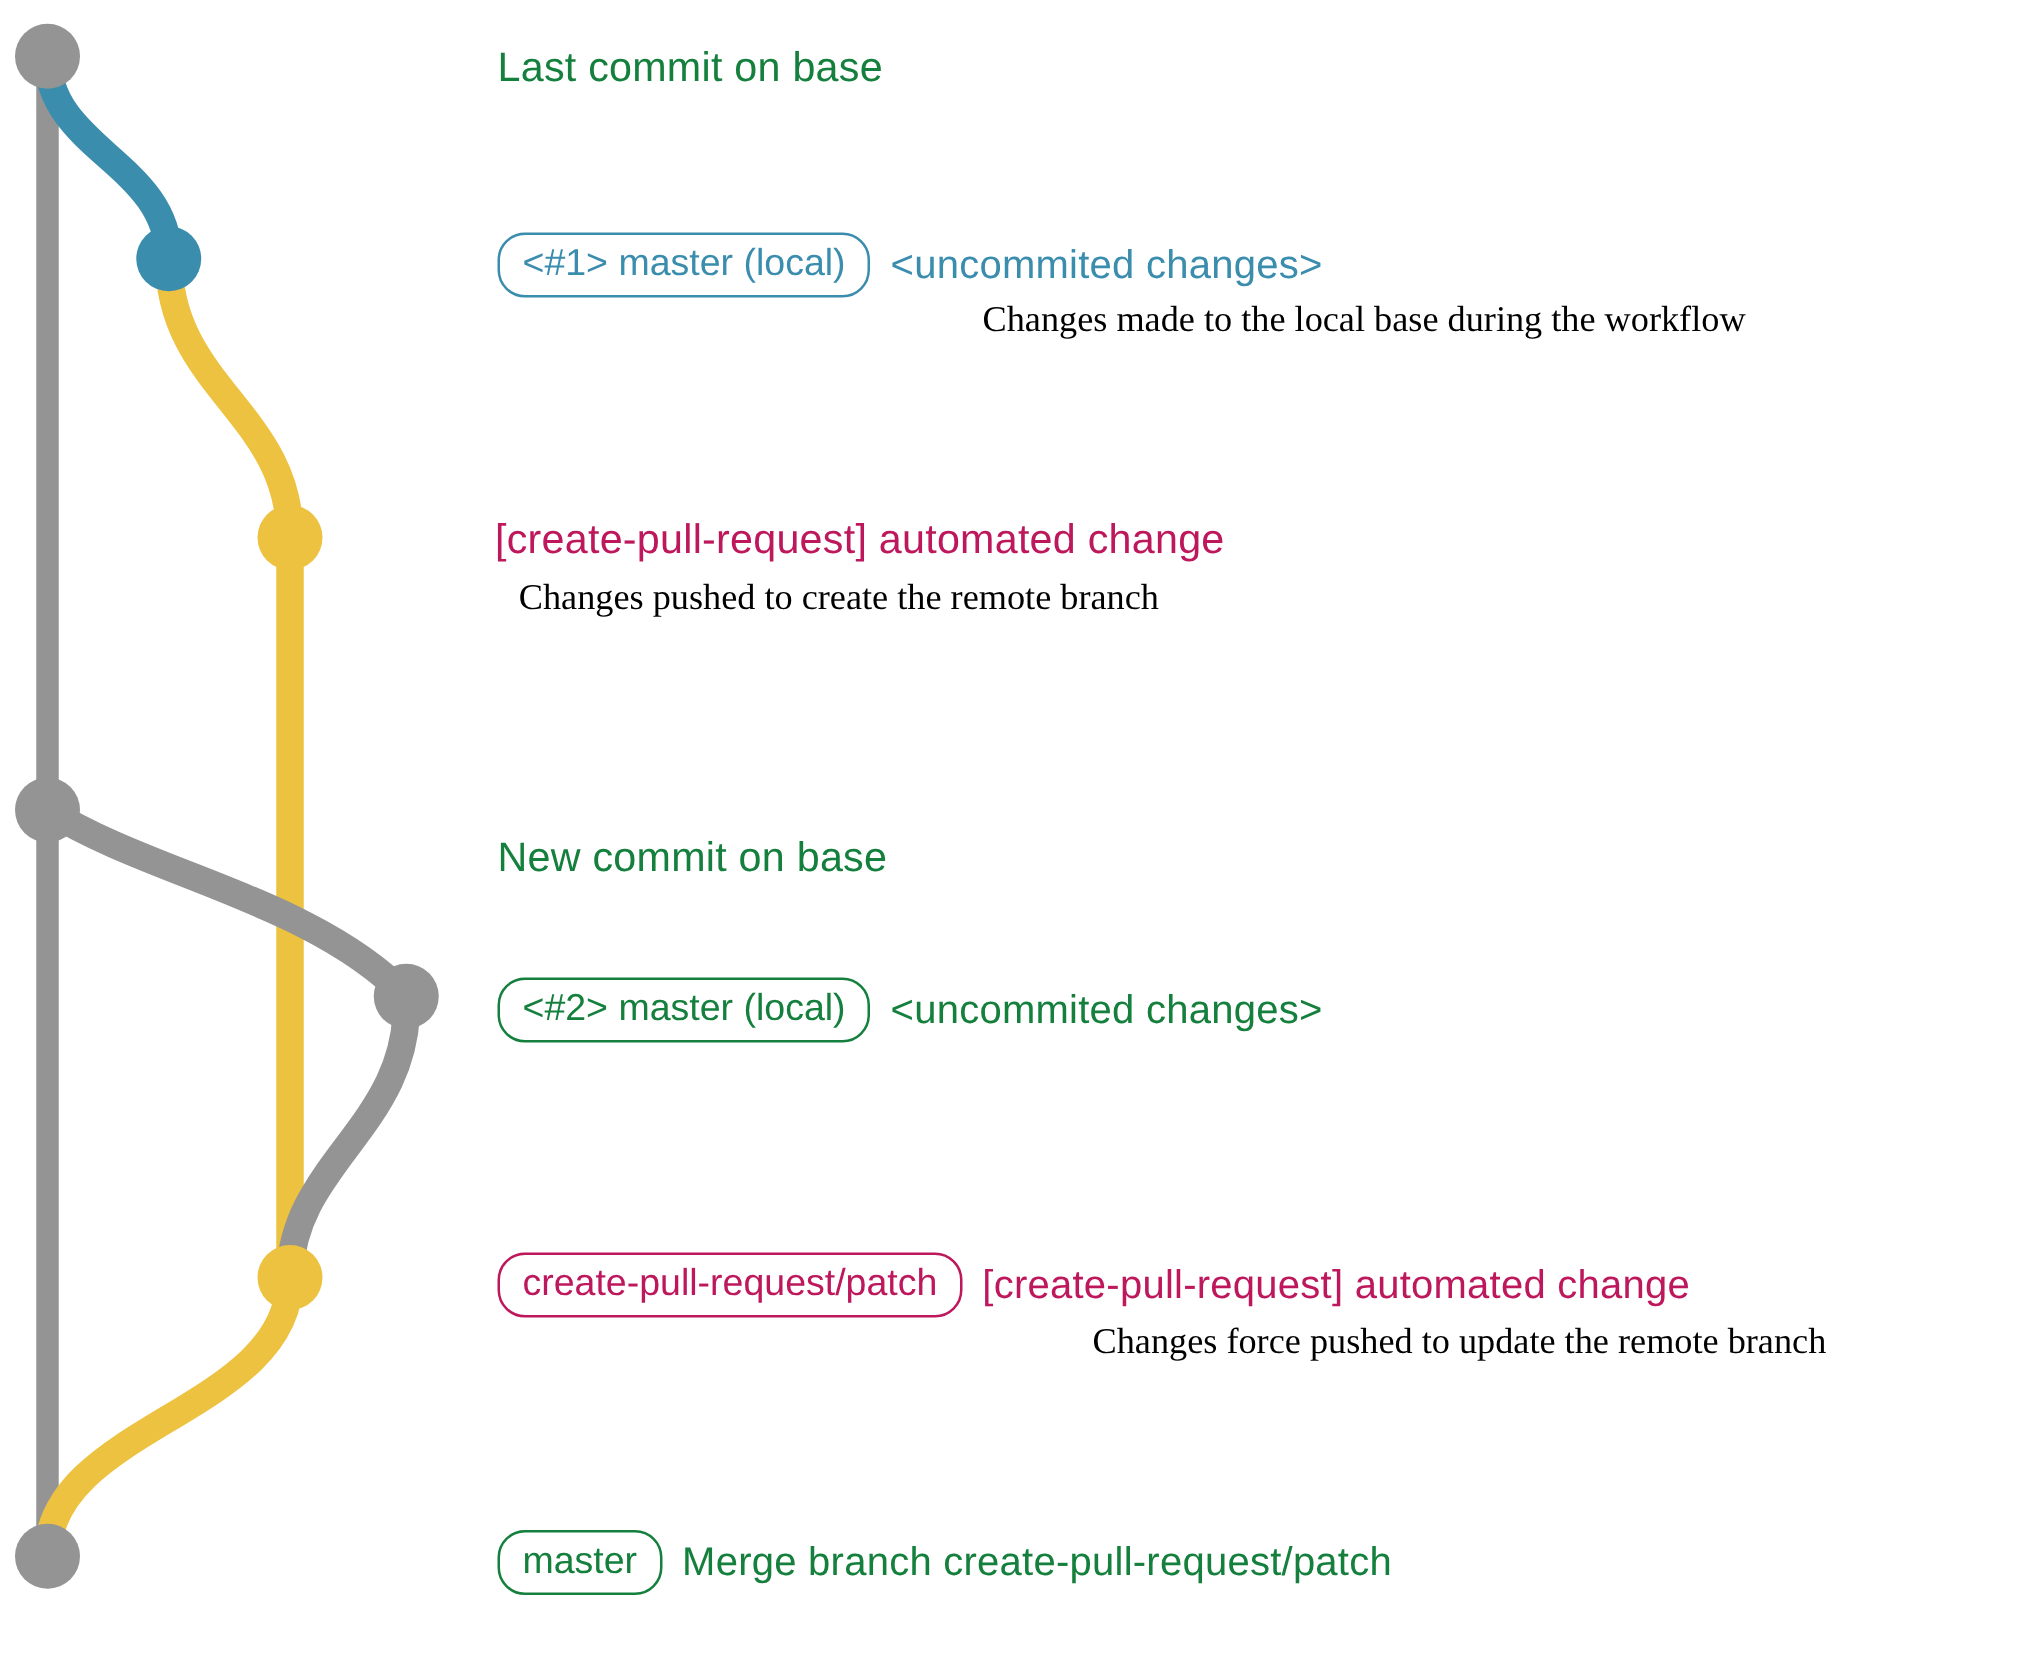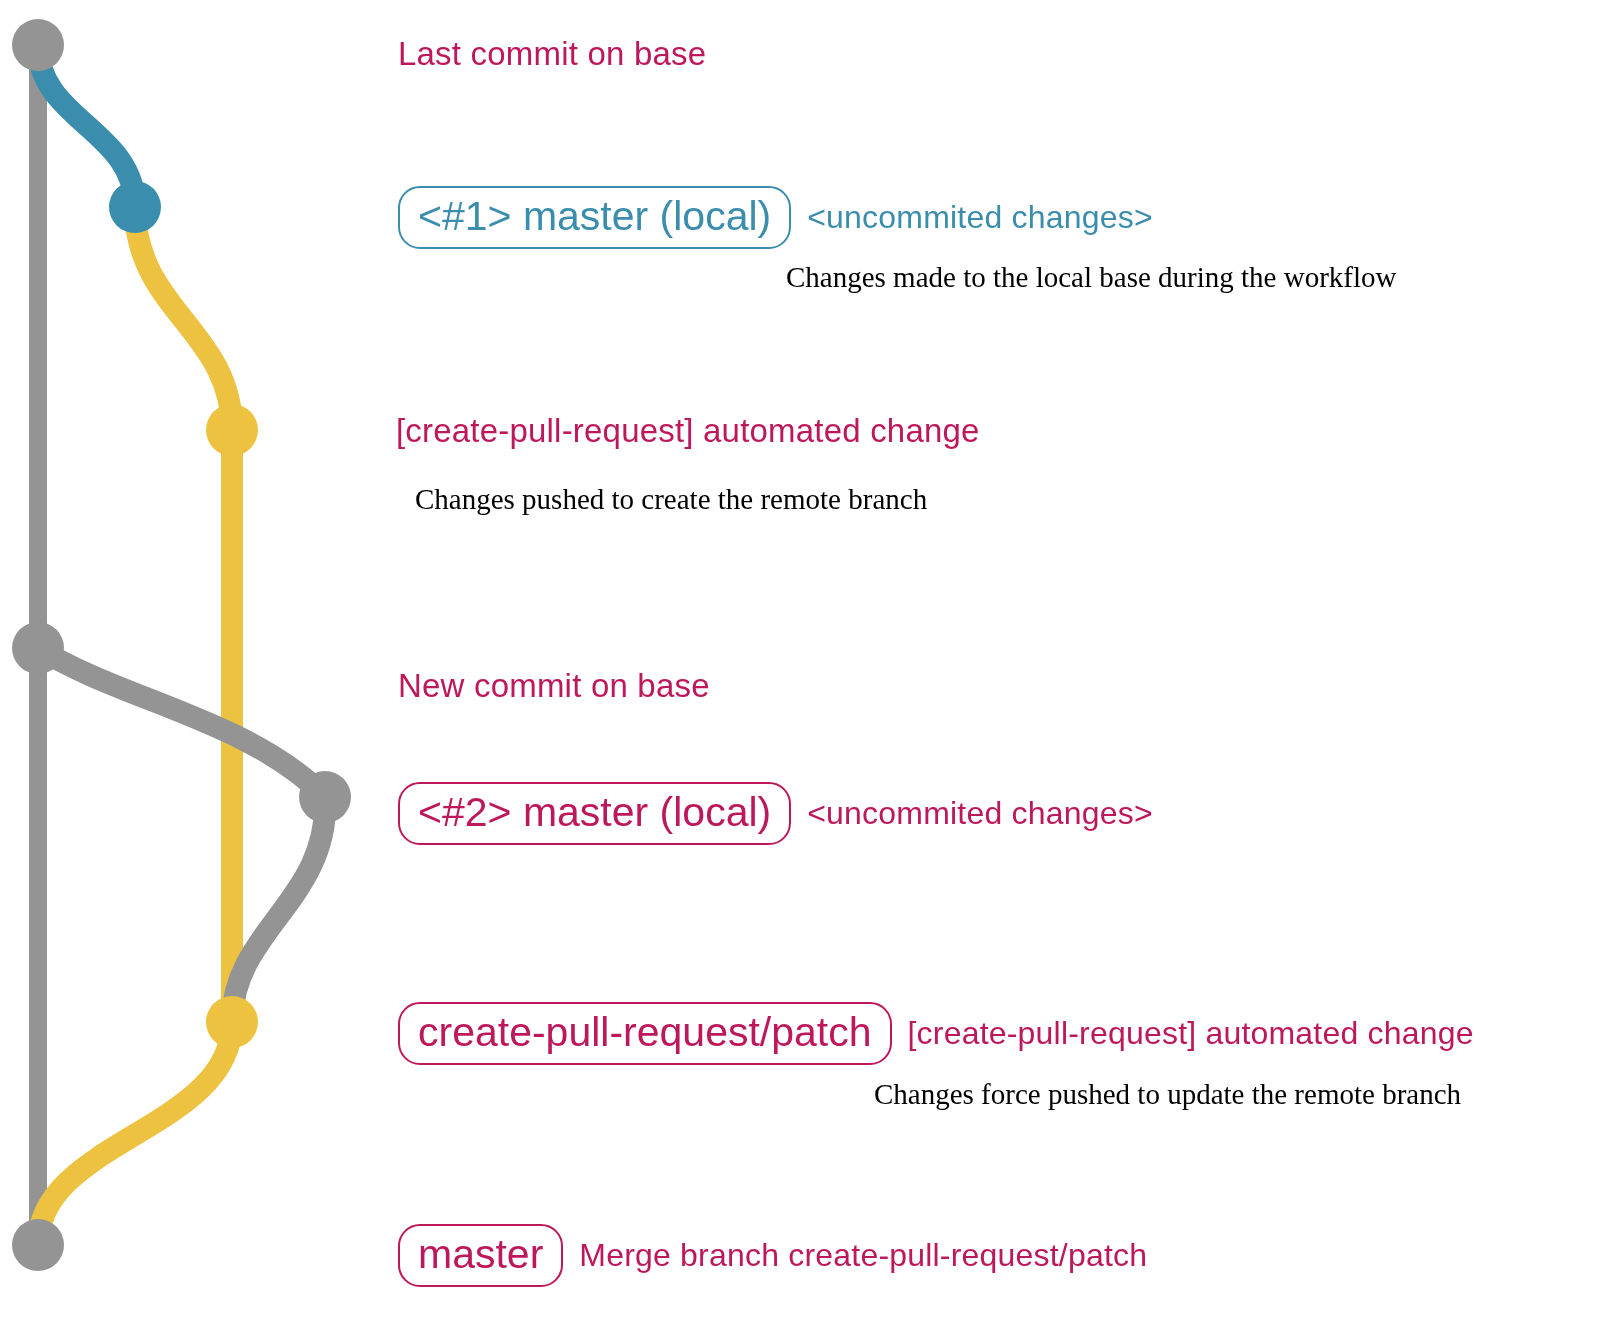--- a/index.html
+++ b/index.html
@@ -38,40 +38,39 @@
     font-family: "Liberation Sans", sans-serif;
     font-size: 33px;
     letter-spacing: 0.2px;
   }
   .badge {
     display: inline-block;
     border: 2px solid currentColor;
     border-radius: 22px;
     padding: 7px 18px 9px 18px;
     font-family: "Liberation Sans", sans-serif;
-    font-size: 41px;
+    font-size: 30px;
     line-height: 1.05;
     background: #ffffff;
   }
   .subject {
     font-family: Liberation Sans, sans-serif;
     font-size: 32px;
     margin-left: 16px;
     letter-spacing: 0.2px;
   }
   .desc {
     position: absolute;
     font-family: "Liberation Serif", serif;
     font-size: 29px;
     color: #000000;
     white-space: nowrap;
-    margin-top: 21px;
   }
 
-  .c-gray { color: #be185d; text-align: right; }
+  .c-gray { color: #15803d; text-align: right; }
   .c-blue { color: #3b8dae; }
   .c-gold { color: #be185d; }
 </style>
 </head>
 <body>
 
 <div id="stage">
 
   <svg id="graph" viewBox="0 0 400 1344" width="400" height="1344">
 

